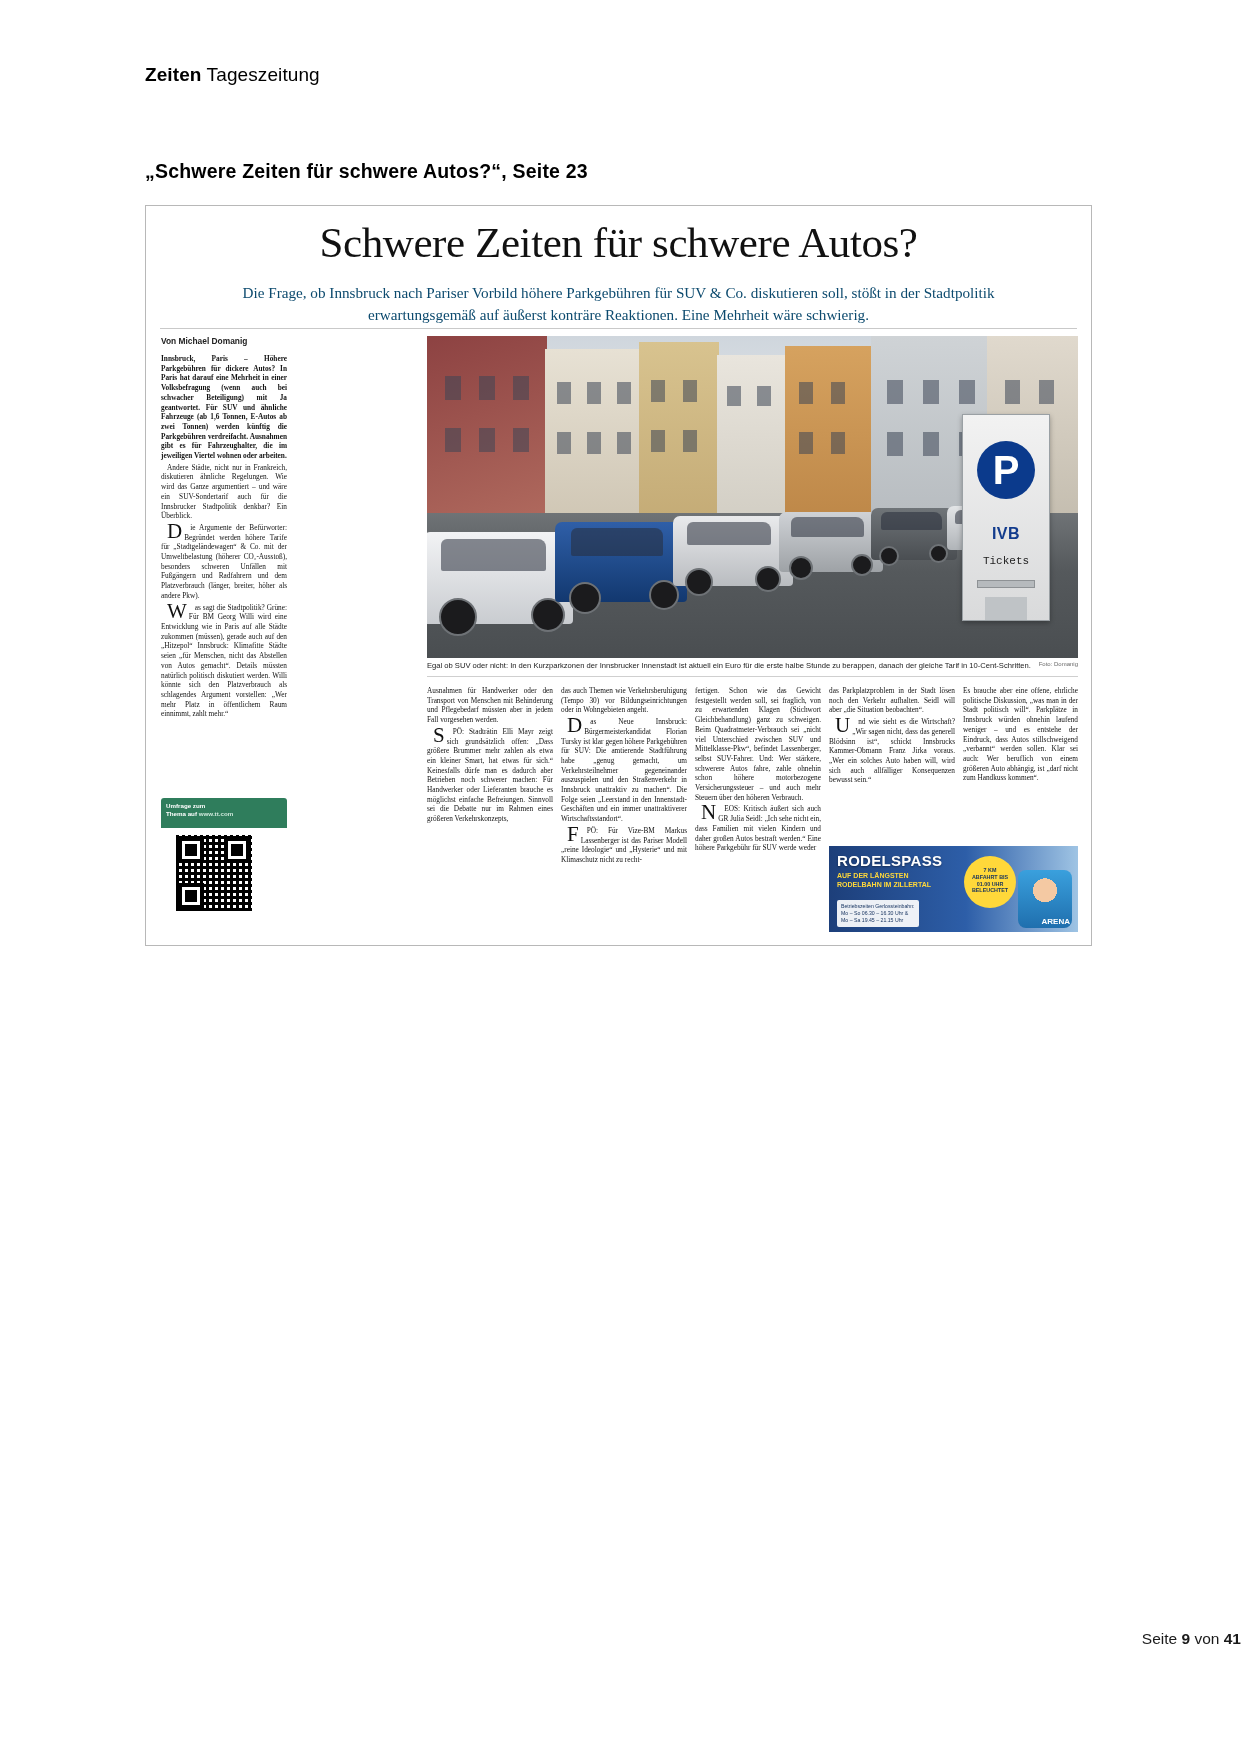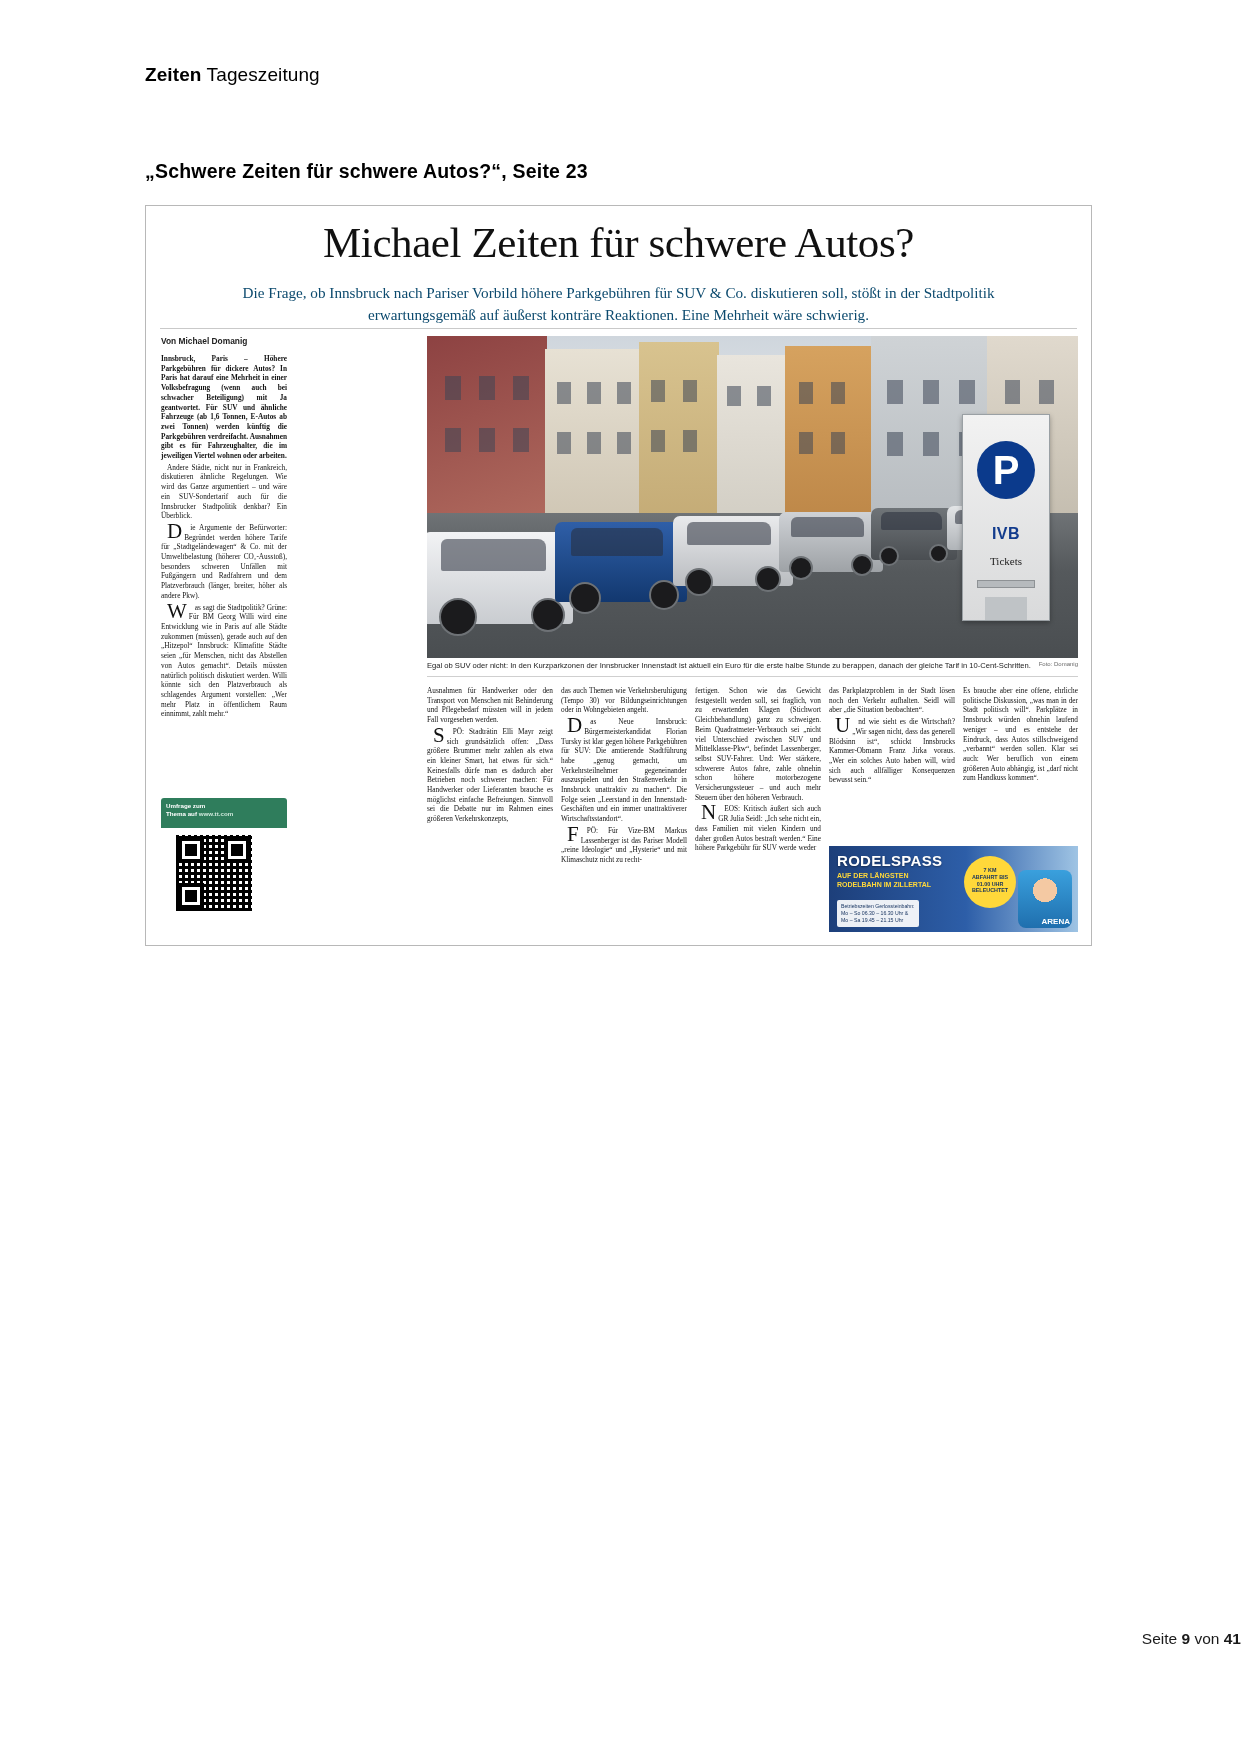--- a/index.html
+++ b/index.html
@@ -193,21 +193,21 @@
     font-family: "Liberation Sans", sans-serif;
     font-weight: bold;
     font-size: 16px;
     color: #123b8d;
     letter-spacing: .5px;
   }
   .parkomat .p-tickets {
     position: absolute;
     left: 0; right: 0; top: 140px;
     text-align: center;
-    font-family: Liberation Serif, serif;
+    font-family: Liberation Mono, monospace;
     font-size: 11px;
     color: #222;
   }
   .parkomat .p-slot {
     position: absolute;
     left: 14px; right: 14px; top: 165px; height: 6px;
     background: #b6babd;
     border: 1px solid #8e9295;
   }
   .parkomat .p-base {
@@ -408,21 +408,21 @@
 
   <div class="masthead">
     <span class="brand-bold">Zeiten</span>
     <span class="brand-light">Tageszeitung</span>
   </div>
 
   <div class="doc-headline">„Schwere Zeiten für schwere Autos?“, Seite 23</div>
 
   <div class="clipping">
 
-    <div class="art-title">Michael Zeiten für schwere Autos?</div>
+    <div class="art-title">Schwere Zeiten für schwere Autos?</div>
     <div class="art-subtitle">Die Frage, ob Innsbruck nach Pariser Vorbild höhere Parkgebühren für SUV &amp; Co. diskutieren soll, stößt in der Stadtpolitik erwartungsgemäß auf äußerst konträre Reaktionen. Eine Mehrheit wäre schwierig.</div>
     <div class="art-rule"></div>
     <div class="byline">Von Michael Domanig</div>
 
     <div class="photo">
       <div class="ph-sky"></div>
       <div class="ph-bldg-a"></div>
       <div class="ph-bldg-b"></div>
       <div class="ph-bldg-c"></div>
       <div class="ph-bldg-d"></div>
@@ -520,21 +520,21 @@
         <span class="qr-finder" style="right:2px;top:2px;">
             <i></i>
           </span>
         <span class="qr-finder" style="left:2px;bottom:2px;">
             <i></i>
           </span>
       </div>
     </div>
 
     <div class="col" id="col2">
-      <p class="first">Ausnahmen für Handwerker oder den Transport von Menschen mit Behinderung und Pflegebedarf müssten will in jedem Fall vorgesehen werden.</p>
+      <p class="first">Ausnahmen für Handwerker oder den Transport von Menschen mit Behinderung und Pflegebedarf müssten aber in jedem Fall vorgesehen werden.</p>
       <p class="dropcap">SPÖ: Stadträtin Elli Mayr zeigt sich grundsätzlich offen: „Dass größere Brummer mehr zahlen als etwa ein kleiner Smart, hat etwas für sich.“ Keinesfalls dürfe man es dadurch aber Betrieben noch schwerer machen: Für Handwerker oder Lieferanten brauche es möglichst einfache Befreiungen. Sinnvoll sei die Debatte nur im Rahmen eines größeren Verkehrskonzepts,</p>
     </div>
 
     <div class="col" id="col3">
       <p class="first">das auch Themen wie Verkehrsberuhigung (Tempo 30) vor Bildungseinrichtungen oder in Wohngebieten angeht.</p>
       <p class="dropcap">Das Neue Innsbruck: Bürgermeisterkandidat Florian Tursky ist klar gegen höhere Parkgebühren für SUV: Die amtierende Stadtführung habe „genug gemacht, um Verkehrsteilnehmer gegeneinander auszuspielen und den Straßenverkehr in Innsbruck unattraktiv zu machen“. Die Folge seien „Leerstand in den Innenstadt-Geschäften und ein immer unattraktiverer Wirtschaftsstandort“.</p>
       <p class="dropcap">FPÖ: Für Vize-BM Markus Lassenberger ist das Pariser Modell „reine Ideologie“ und „Hysterie“ und mit Klimaschutz nicht zu recht-</p>
     </div>
 
     <div class="col" id="col4">

